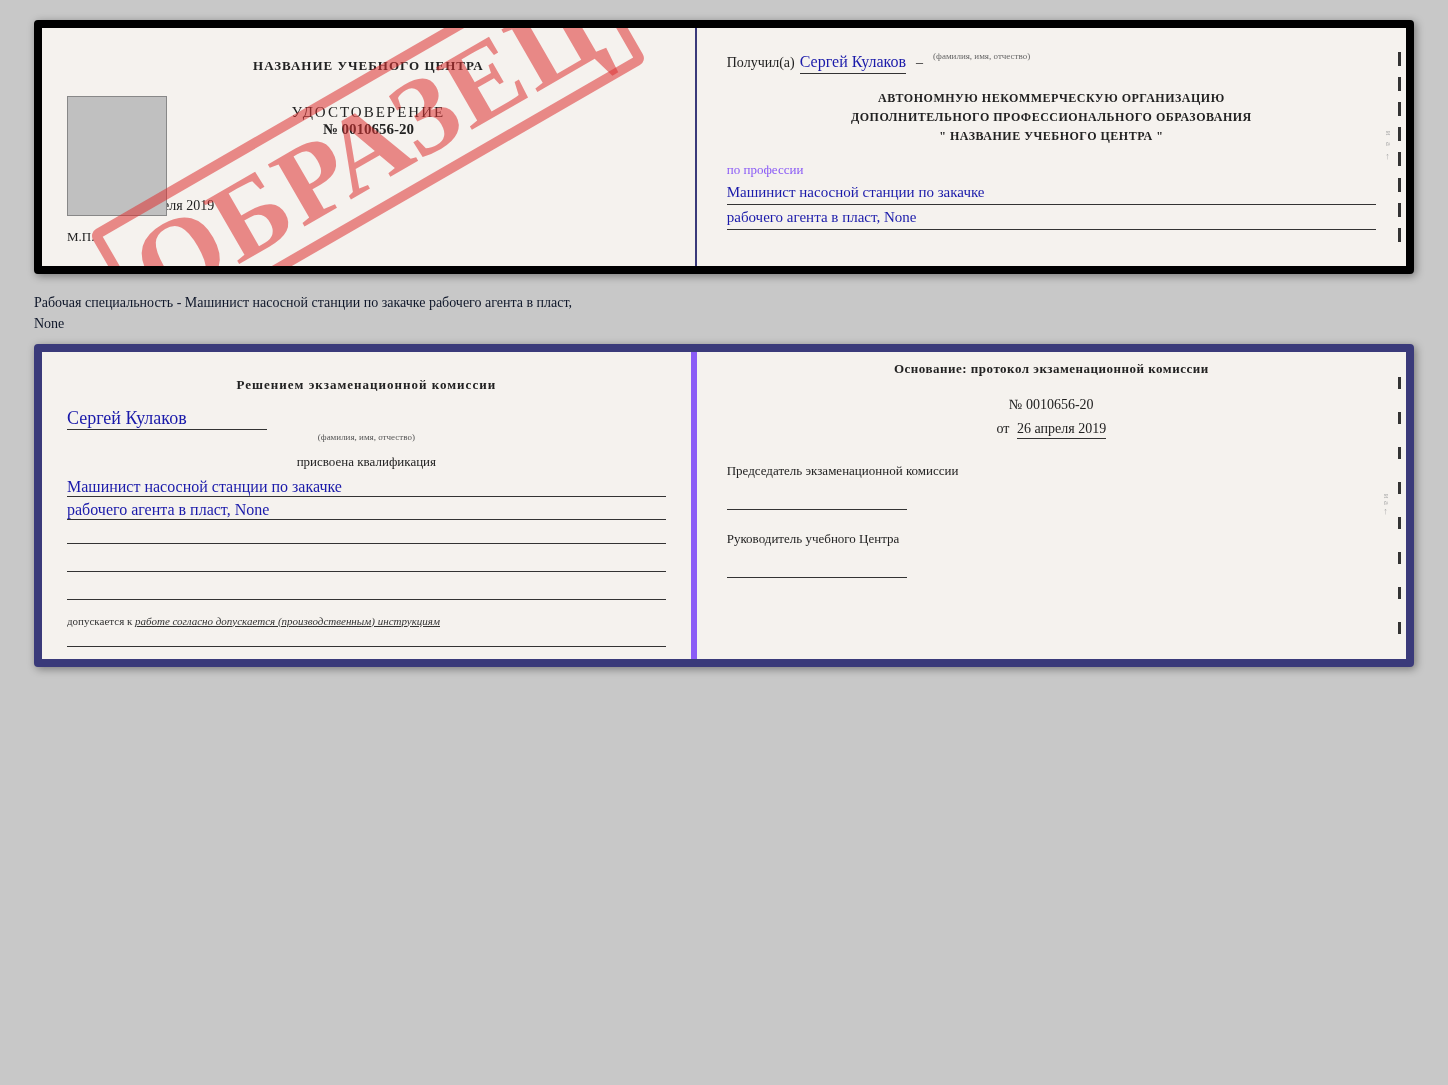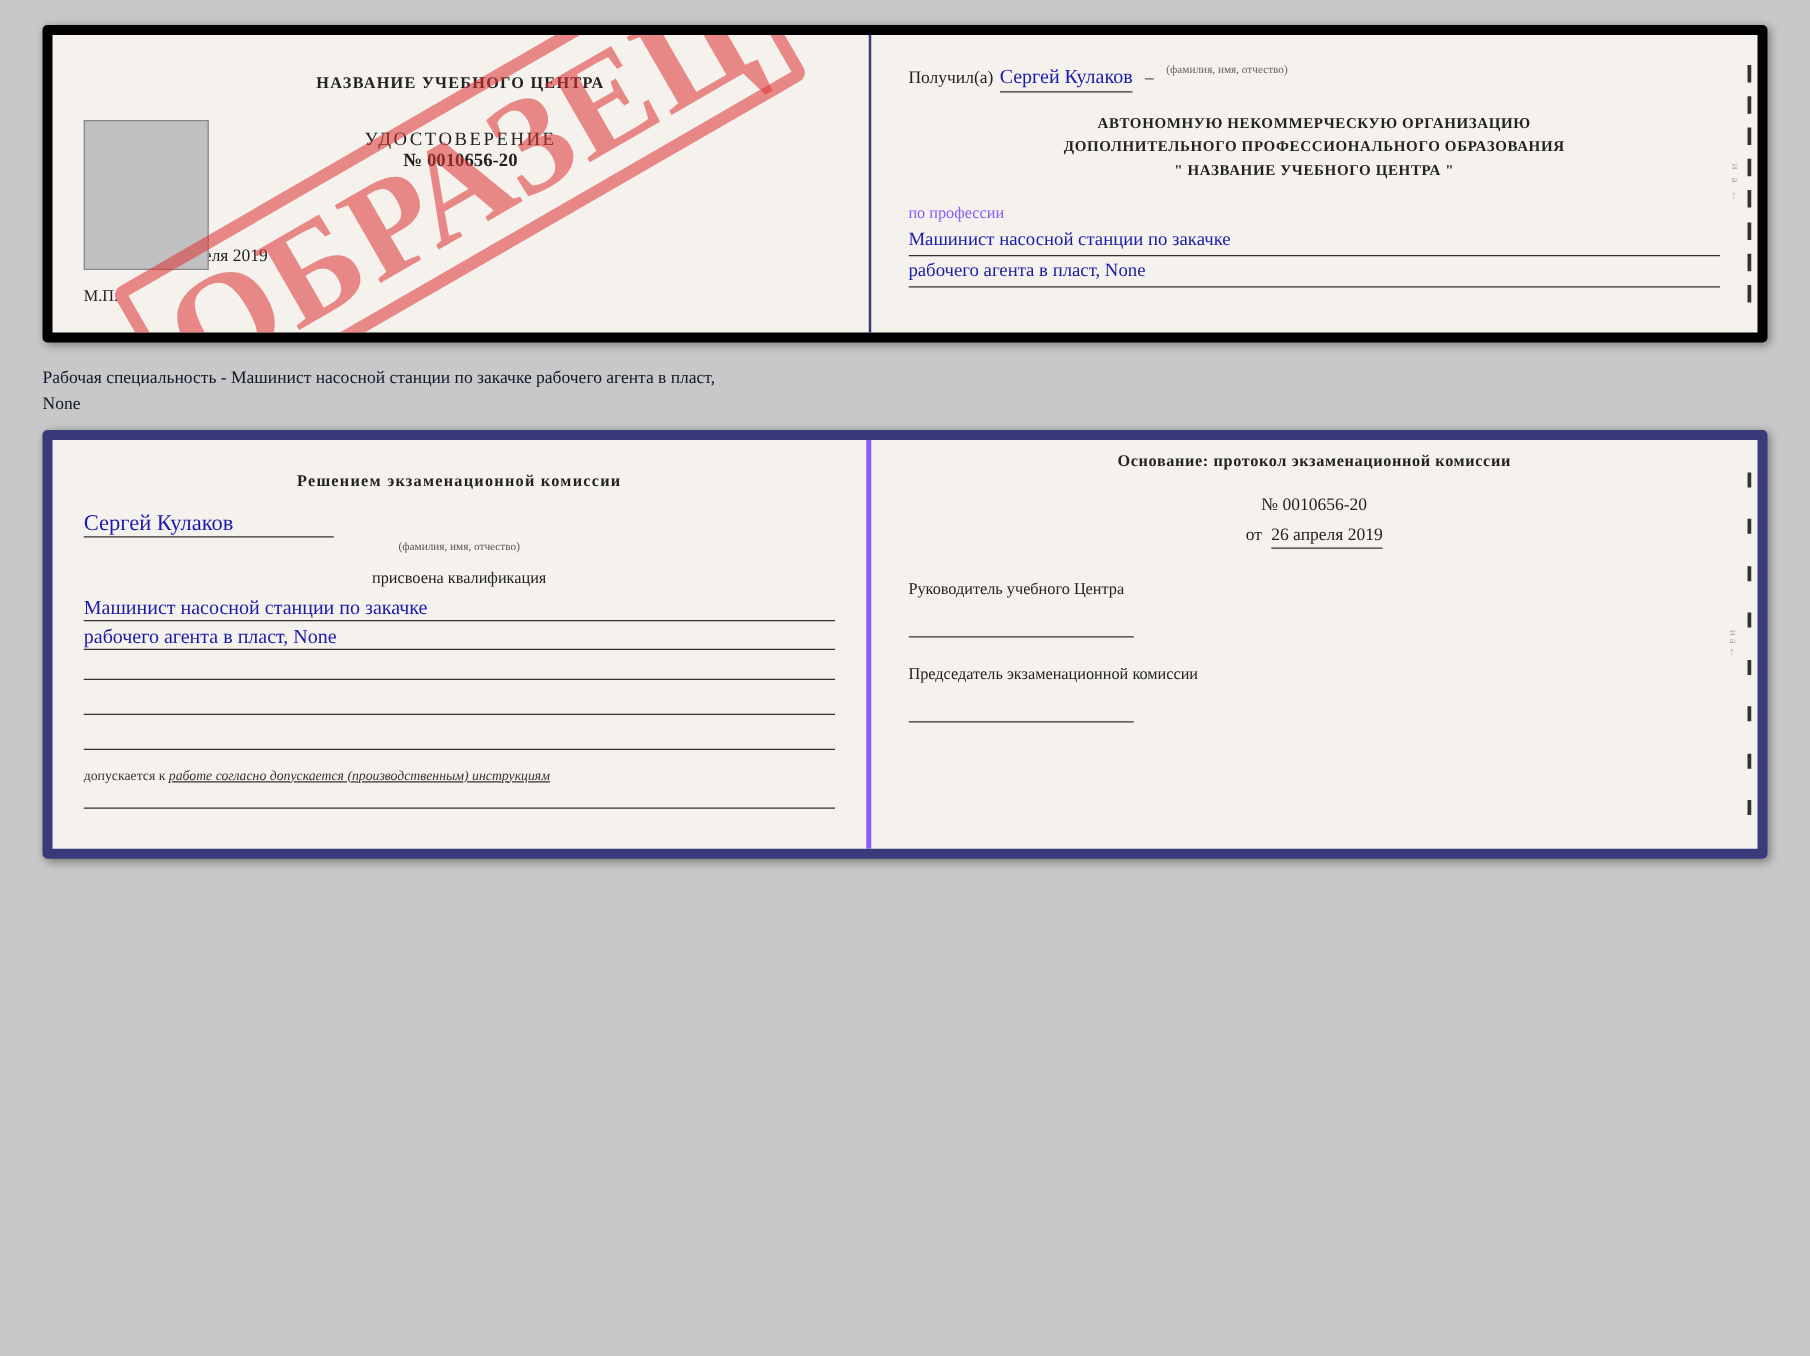--- a/index.html
+++ b/index.html
@@ -217,22 +217,22 @@
       width: 1380px;
       background: #f5f2ee;
       border: 8px solid #3a3a7a;
       border-radius: 4px;
       display: flex;
       box-shadow: 2px 2px 8px rgba(0,0,0,0.4);
     }
 
     .bottom-left {
       width: 48%;
-      border-right: 4px solid #8b5cf6;
-      padding: 25px 25px 24px 25px;
+      border-right: 6px solid #8b5cf6;
+      padding: 25px 25px 4px 25px;
       position: relative;
     }
 
     .bottom-right {
       width: 52%;
       padding: 9px 30px 20px 30px;
       position: relative;
     }
 
     .decision-text {
@@ -462,30 +462,30 @@
 
     <div class="protocol-number">
       <span>№ 0010656-20</span>
     </div>
 
     <div class="protocol-date">
       <span>от</span>
       <span style="border-bottom:1px solid #333; padding-bottom:2px; margin-left:4px;">26 апреля 2019</span>
     </div>
 
+    <div class="signature-block">
+      <div class="signature-title">Председатель экзаменационной комиссии</div>
+      <div class="signature-line"></div>
+    </div>
+
     <div class="signature-block" style="margin-top:20px;">
       <div class="signature-title">Руководитель учебного Центра</div>
       <div class="signature-line"></div>
     </div>
 
-    <div class="signature-block">
-      <div class="signature-title">Председатель экзаменационной комиссии</div>
-      <div class="signature-line"></div>
-    </div>
-
     <div class="right-side-lines">
       <div class="right-side-line"></div>
       <div class="right-side-line"></div>
       <div class="right-side-line"></div>
       <div class="right-side-line"></div>
       <div class="right-side-line"></div>
       <div class="right-side-line"></div>
       <div class="right-side-line"></div>
       <div class="right-side-line"></div>
     </div>

